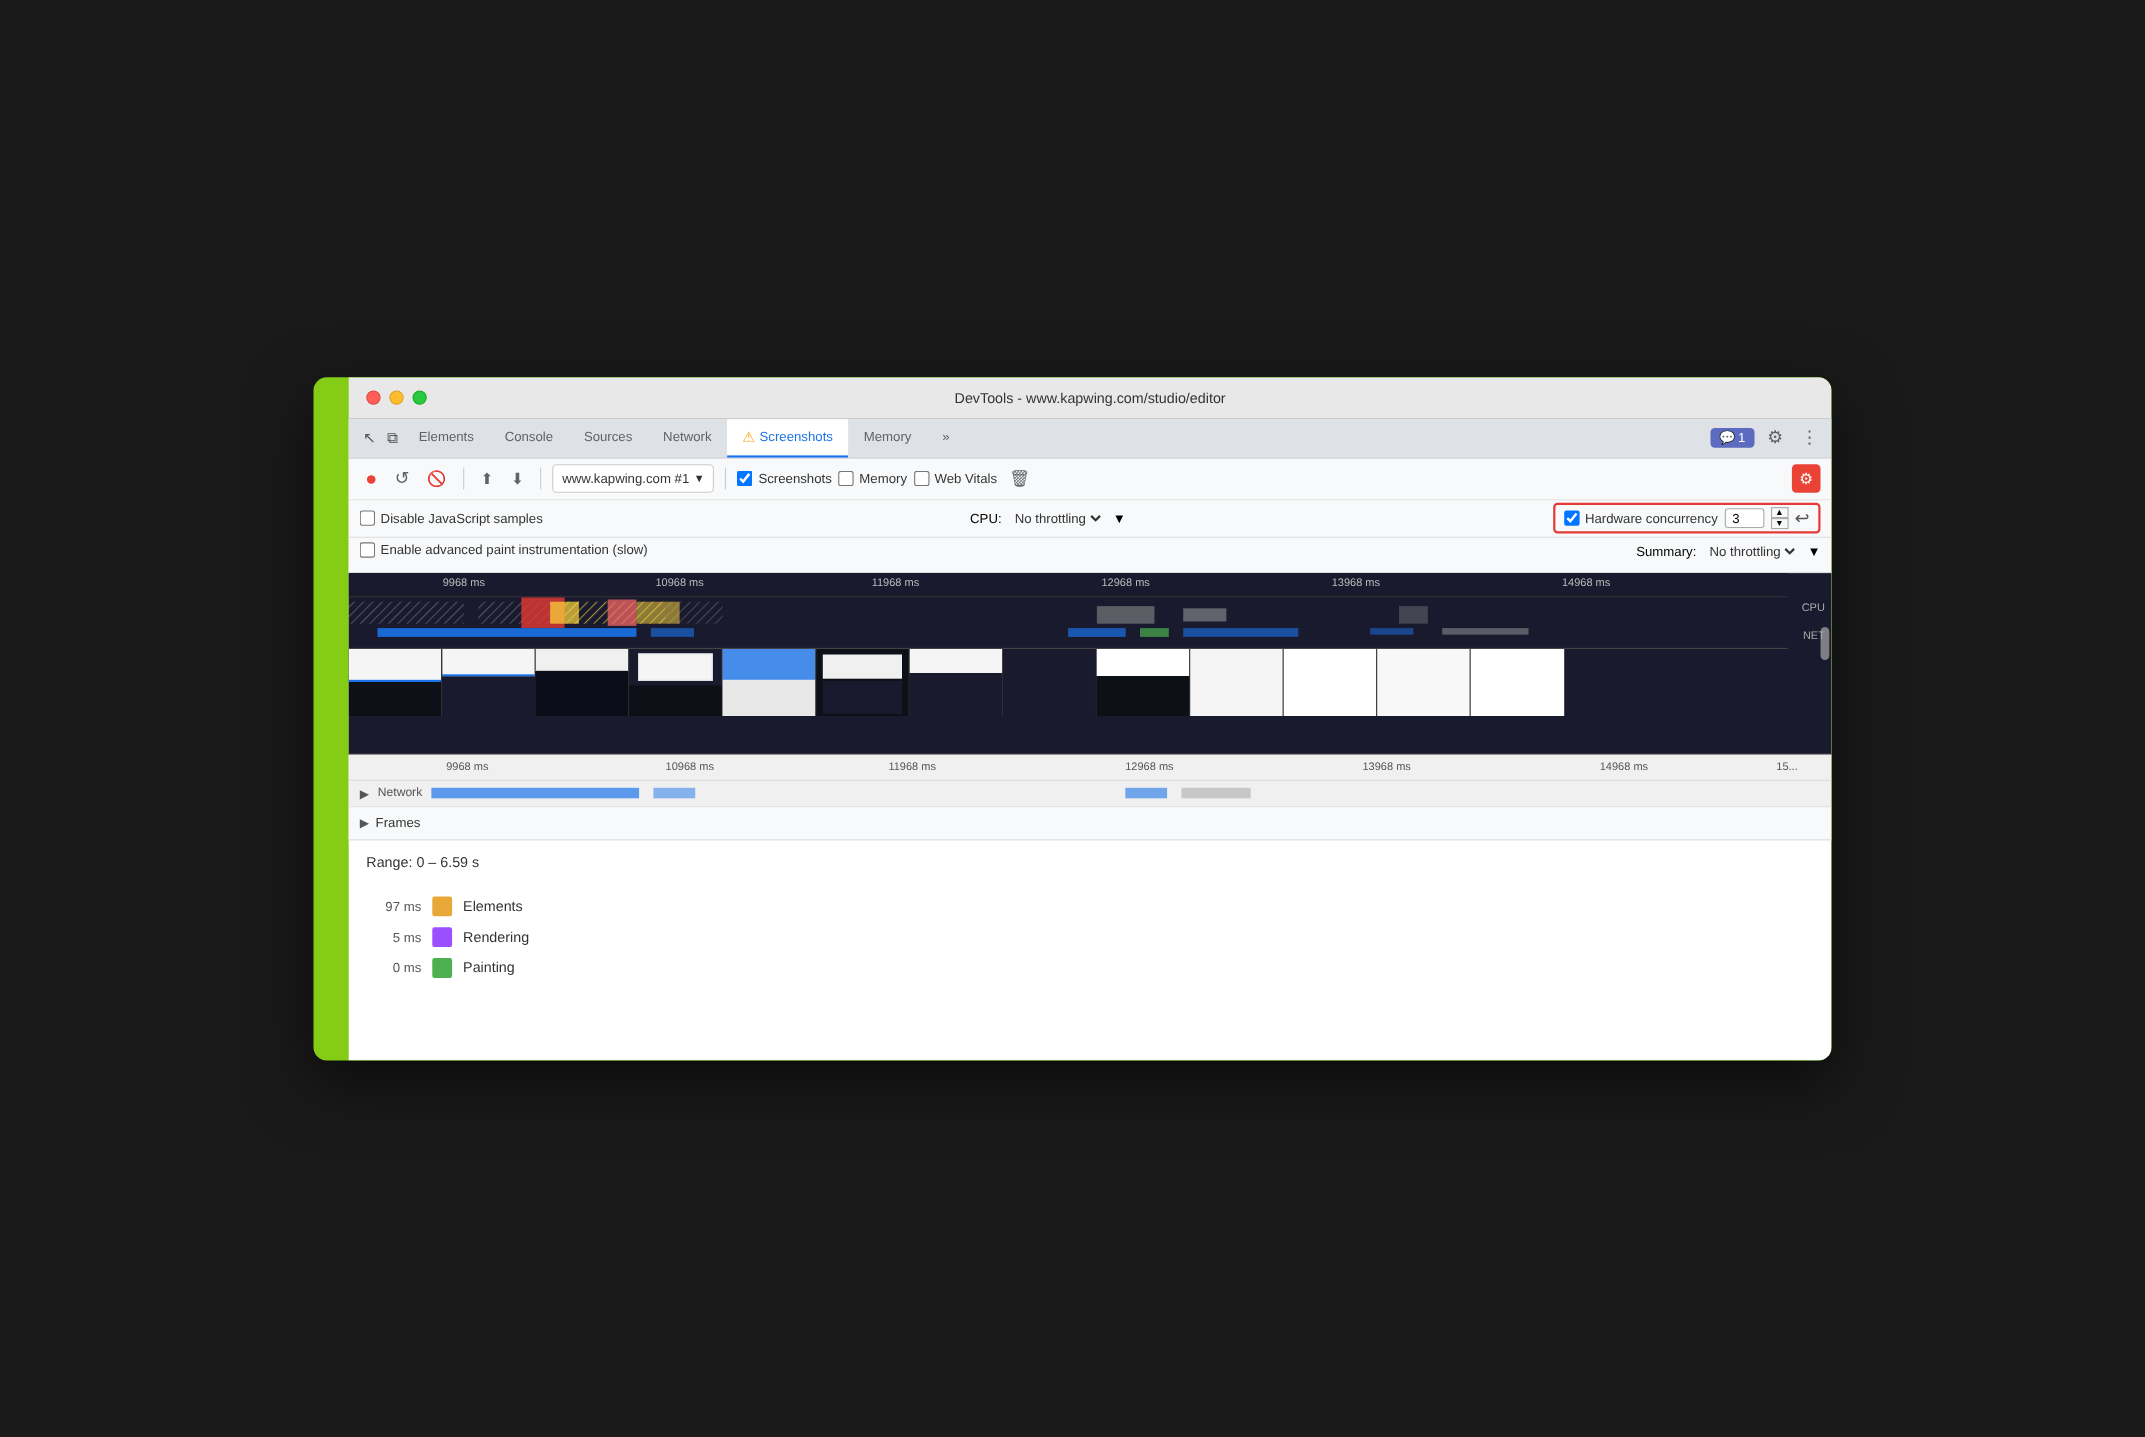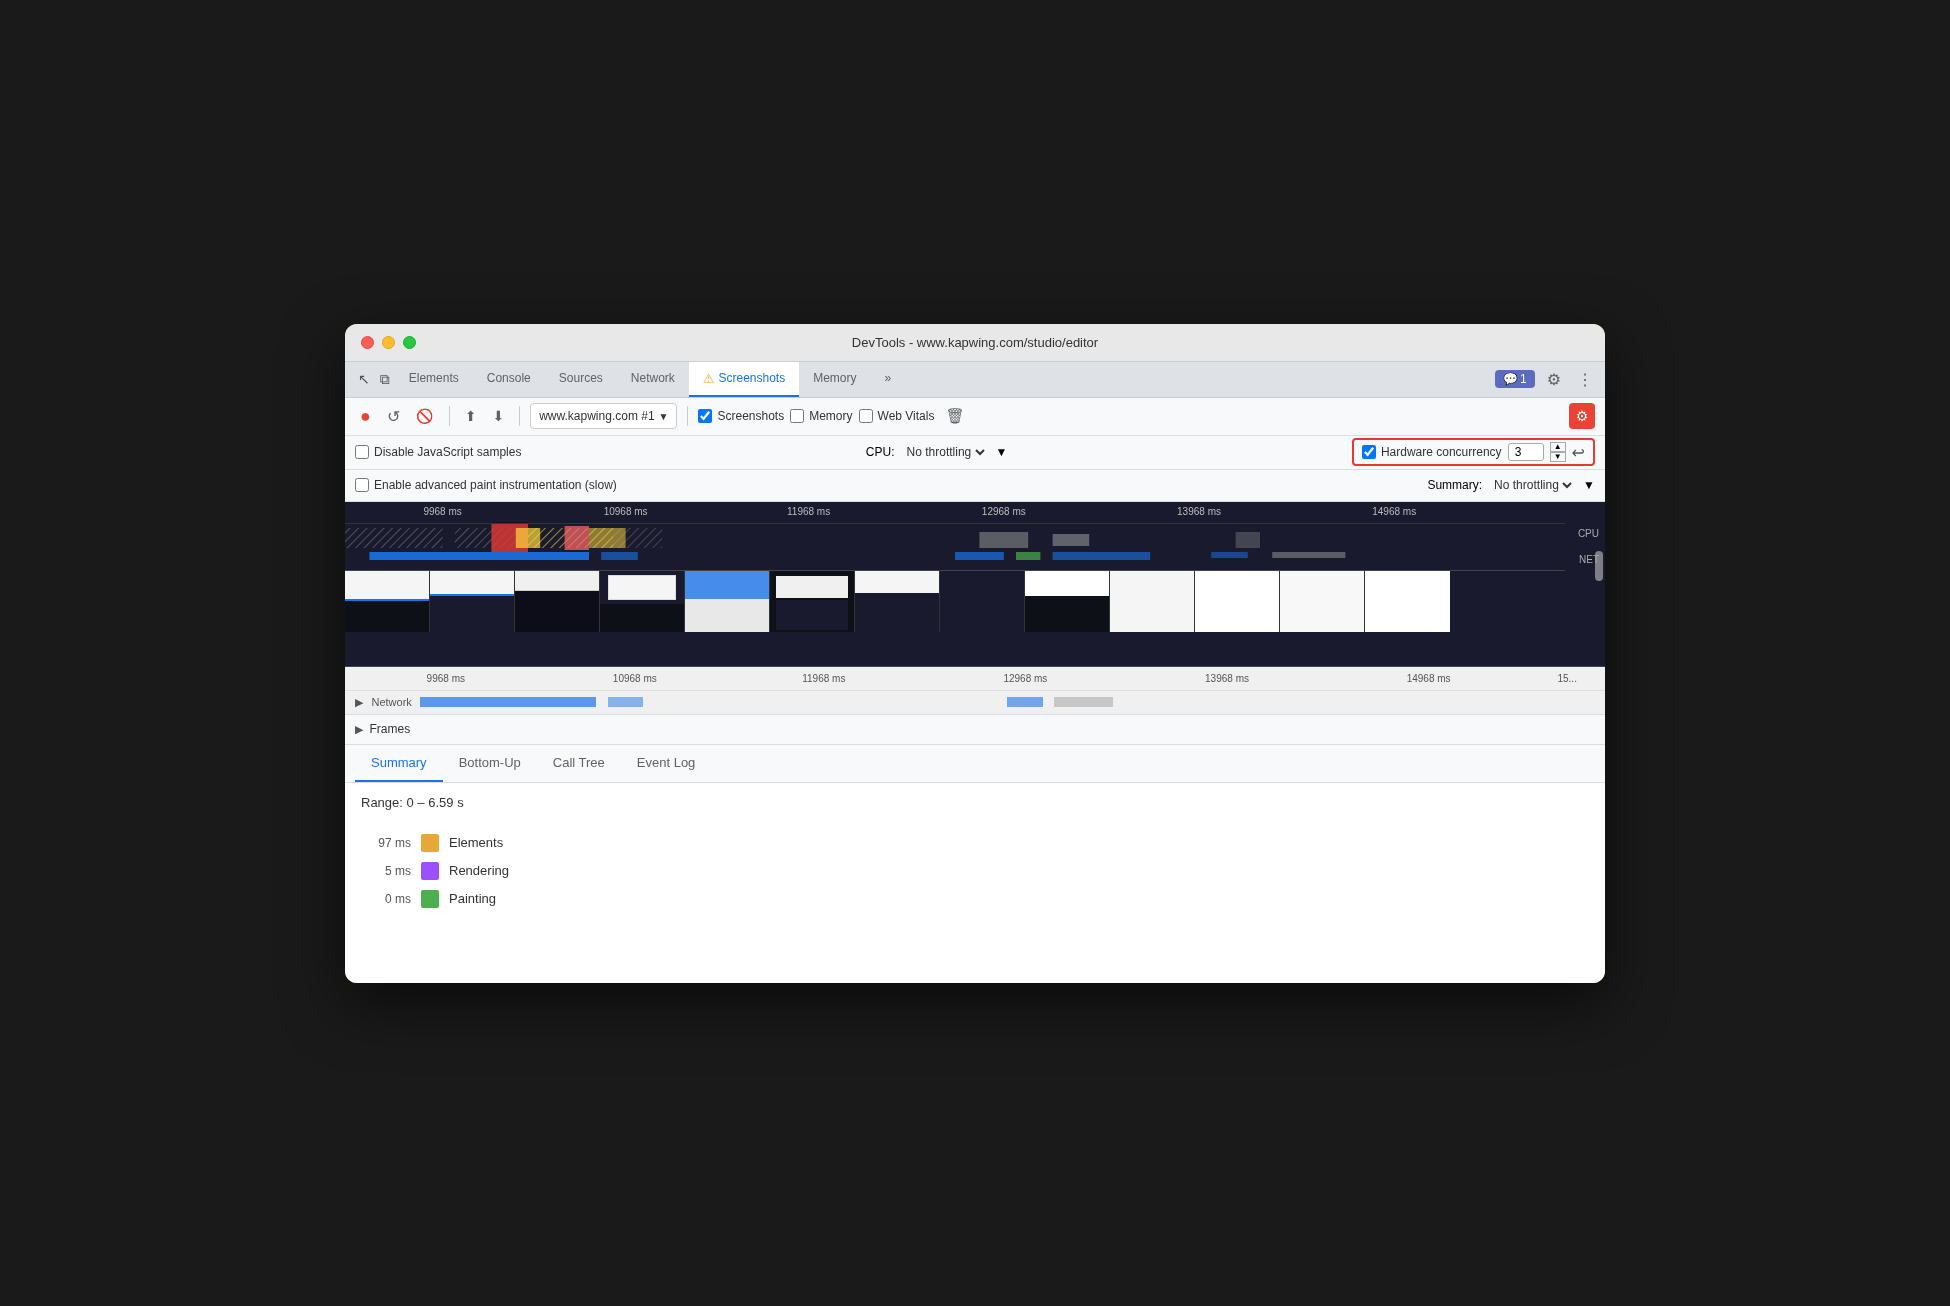--- a/index.html
+++ b/index.html
@@ -5,25 +5,26 @@
     * { box-sizing: border-box; margin: 0; padding: 0; }
     body {
       background: #1a1a1a;
       display: flex;
       justify-content: center;
       align-items: center;
       min-height: 100vh;
       font-family: -apple-system, BlinkMacSystemFont, 'Helvetica Neue', Arial, sans-serif;
     }
     .window {
-      width: 1260px;
+      width: 1380px;
       background: #84cc16;
       border-radius: 12px;
       box-shadow: 0 20px 60px rgba(0,0,0,0.6);
       overflow: hidden;
+      padding-left: 32px;
     }
     .title-bar {
       background: #e8e8e8;
       height: 38px;
       display: flex;
       align-items: center;
       padding: 0 16px;
       border-bottom: 1px solid #ccc;
       position: relative;
     }
@@ -246,21 +247,21 @@
       font-size: 16px;
       color: #555;
     }
 
     
     .options-row2 {
       background: #f8f9fa;
       border-bottom: 1px solid #ddd;
       padding: 4px 10px;
       display: flex;
-      align-items: center;
+      align-items: flex-start;
       gap: 16px;
       height: 32px;
       font-size: 12px;
     }
 
     
     .timeline-area {
       background: #1a1a2e;
       height: 160px;
       position: relative;
@@ -677,34 +678,20 @@
         <div style="position:absolute; left:50%; top:0; width:3%; height:100%; background:#1a73e8; opacity:0.6;"></div>
         <div style="position:absolute; left:54%; top:0; width:5%; height:100%; background:#9e9e9e; opacity:0.5;"></div>
       </div>
     </div>
 
     <div class="frames-row">
       <button class="expand-btn">▶</button>
       <span>Frames</span>
     </div>
 
-    <div class="analysis-tabs">
-      <div class="analysis-tab active">
-        <span>Summary</span>
-      </div>
-      <div class="analysis-tab">
-        <span>Bottom-Up</span>
-      </div>
-      <div class="analysis-tab">
-        <span>Call Tree</span>
-      </div>
-      <div class="analysis-tab">
-        <span>Event Log</span>
-      </div>
-    </div>
 
     <div class="summary-panel">
       <div class="range-text">Range: 0 – 6.59 s</div>
 
       <div class="summary-content">
 
 
         <div class="legend-area">
           <div class="legend-item">
             <span class="legend-value">97 ms</span>

